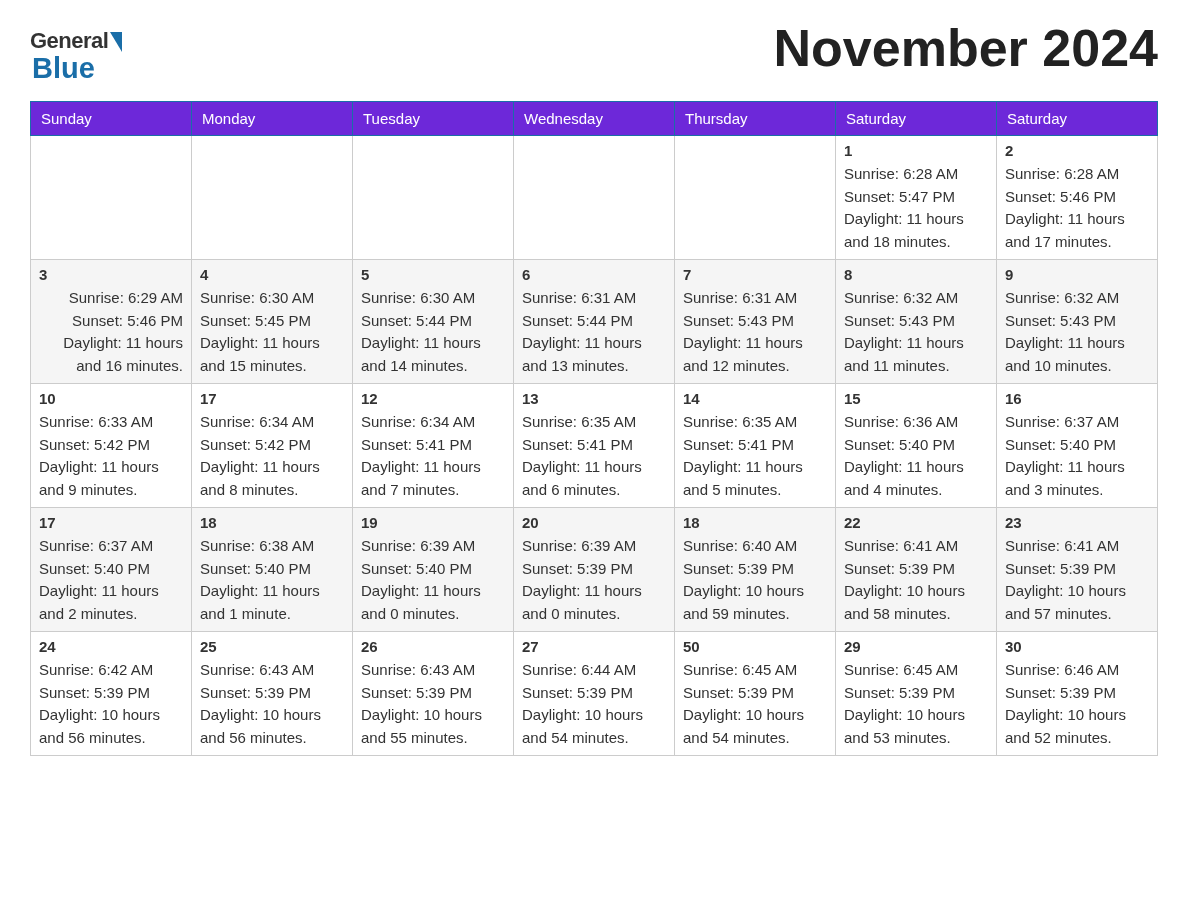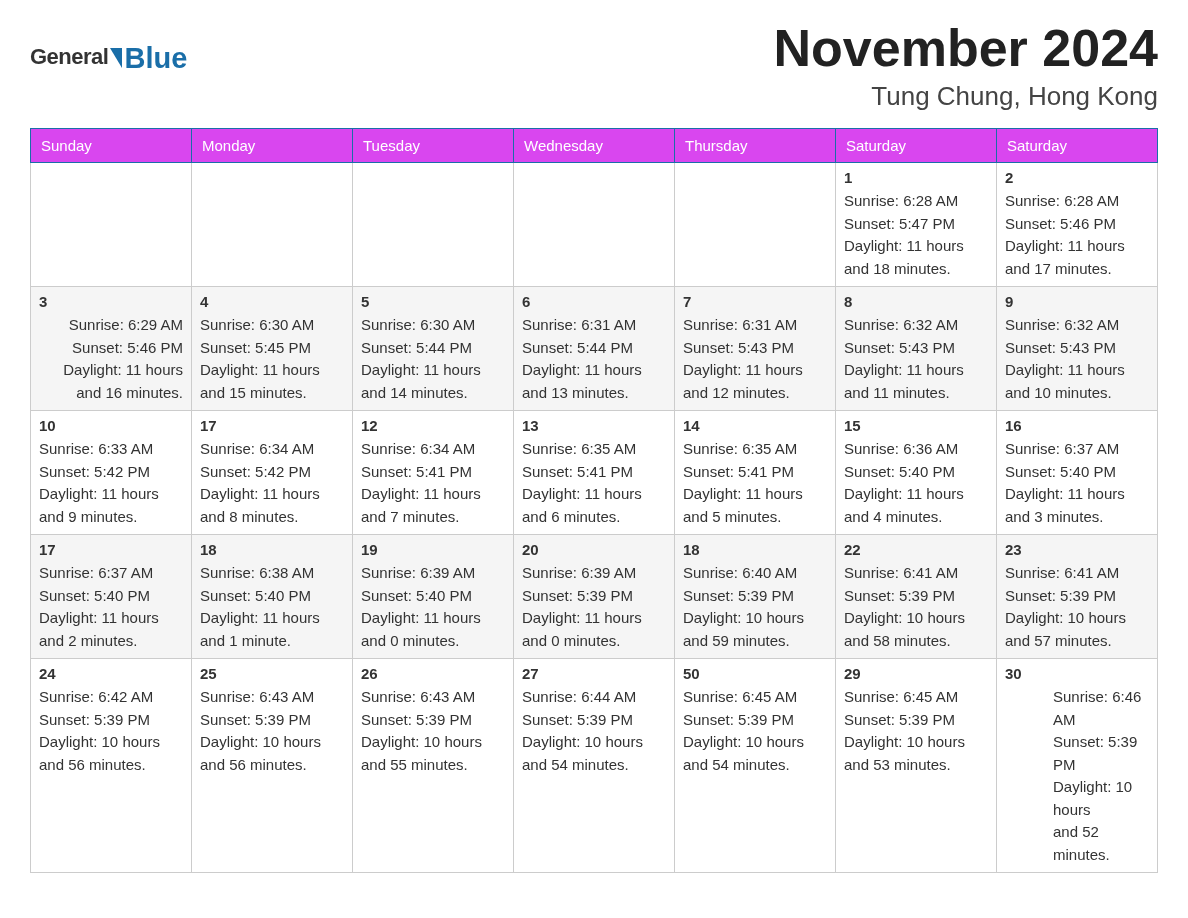--- a/index.html
+++ b/index.html
@@ -11,23 +11,23 @@
       min-height: 918px;
     }
     .header {
       display: flex;
       justify-content: space-between;
       align-items: flex-start;
       margin-bottom: 16px;
     }
     .logo {
       display: flex;
-      flex-direction: row;
+      flex-direction: column;
       align-items: flex-start;
-      margin-top: 24px;
+      margin-top: 8px;
     }
     .logo-top {
       display: flex;
       align-items: center;
     }
     .logo-general {
       font-size: 22px;
       font-weight: bold;
       color: #333;
       letter-spacing: -0.5px;
@@ -97,38 +97,37 @@
     .empty-cell {
       background: #f9f9f9;
     }
     tr:nth-child(odd) td {
       background-color: #fff;
     }
     tr:nth-child(even) td {
       background-color: #f5f5f5;
     }
     .calendar thead tr th {
-      background-color: #d946ef;
+      background-color: #6d28d9;
       margin-top: 38px;
     }
   </style>
 </head>
 <body>
 
 <div class="header">
   <div class="logo">
     <div class="logo-top">
       <span class="logo-general">General</span>
       <div class="logo-triangle"></div>
     </div>
     <span class="logo-blue">Blue</span>
   </div>
   <div class="title-section">
     <div class="month-title">November 2024</div>
-    <div class="location-title">Tung Chung, Hong Kong</div>
   </div>
 </div>
 
 <table class="calendar">
   <thead>
     <tr>
     <th>Sunday</th>
         <th>Monday</th>
         <th>Tuesday</th>
         <th>Wednesday</th>
@@ -350,20 +349,20 @@
         </td>
         <td>
           <div class="day-number">29</div>
           <div class="day-info" style="white-space: pre-line;">Sunrise: 6:45 AM
 Sunset: 5:39 PM
 Daylight: 10 hours
 and 53 minutes.</div>
         </td>
         <td>
           <div class="day-number">30</div>
-          <div class="day-info" style="white-space: pre-line; margin-left: 48px;">Sunrise: 6:46 AM
+          <div class="day-info" style="white-space: pre-line;">Sunrise: 6:46 AM
 Sunset: 5:39 PM
 Daylight: 10 hours
 and 52 minutes.</div>
         </td>
       </tr>
     </tbody>
 </table>
 
 </body></html>

